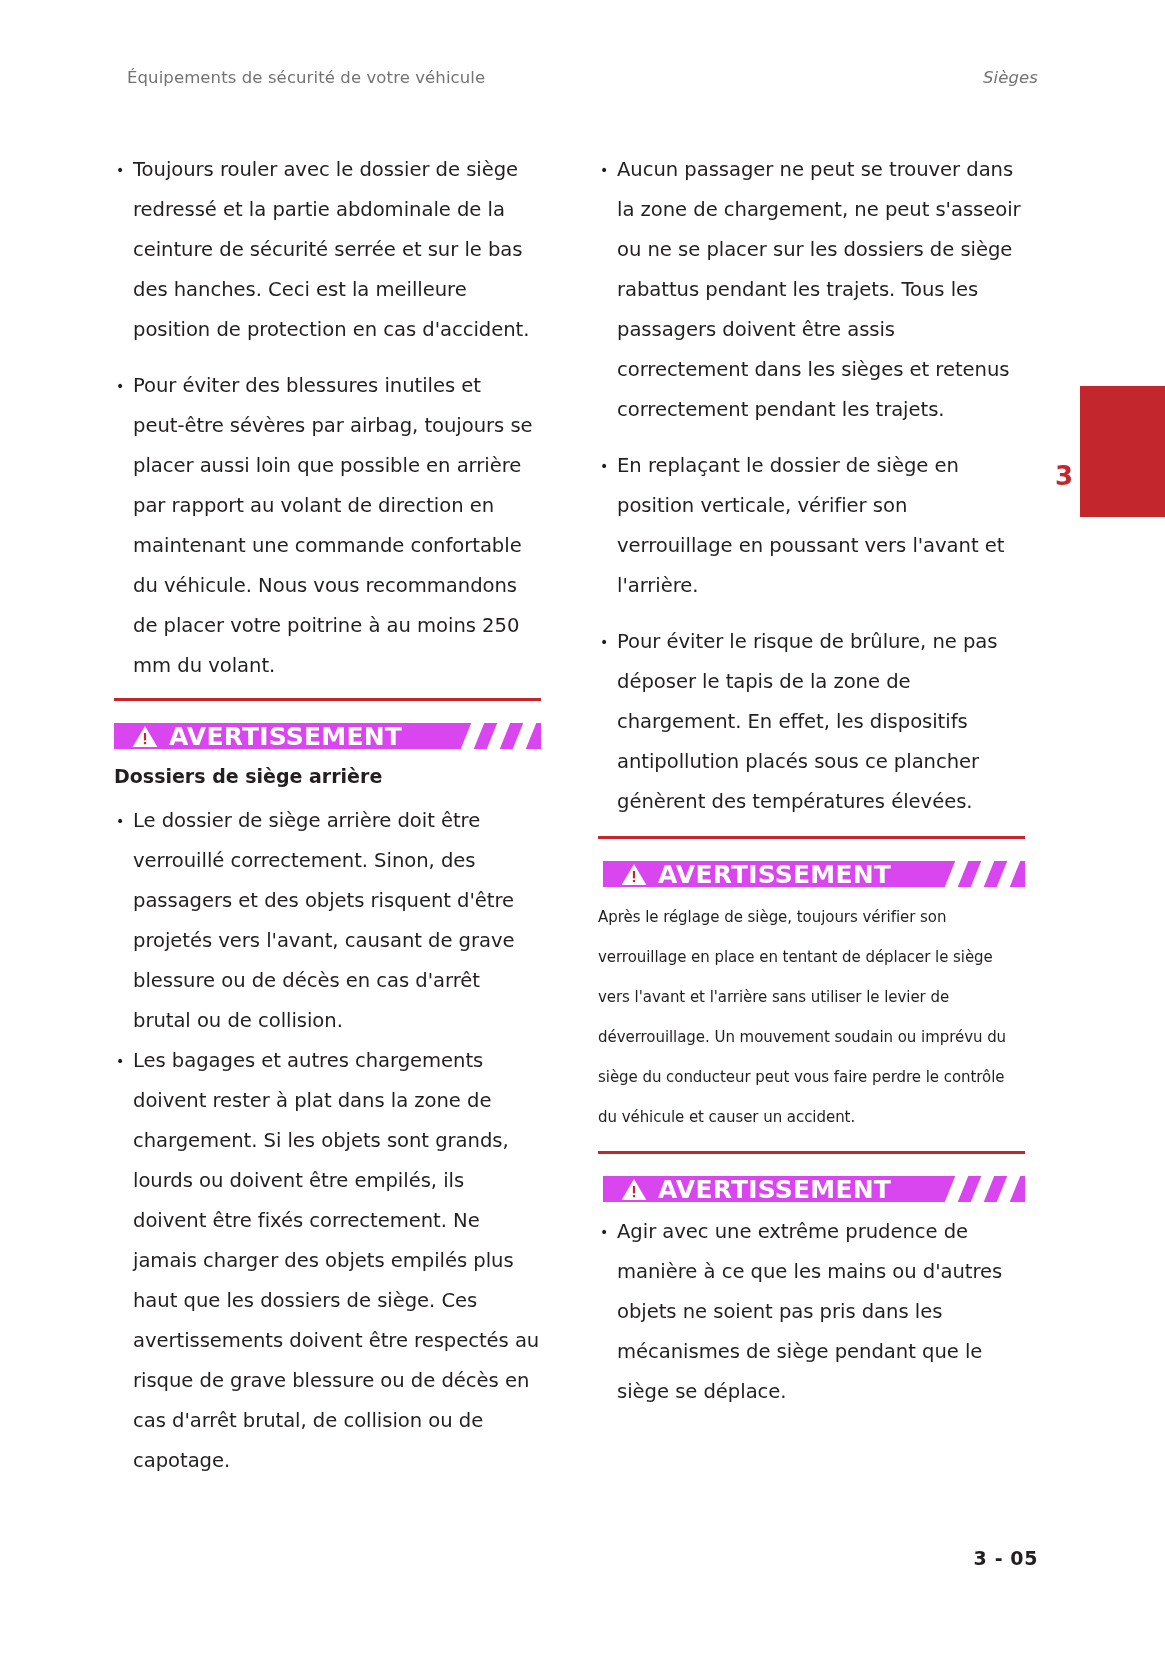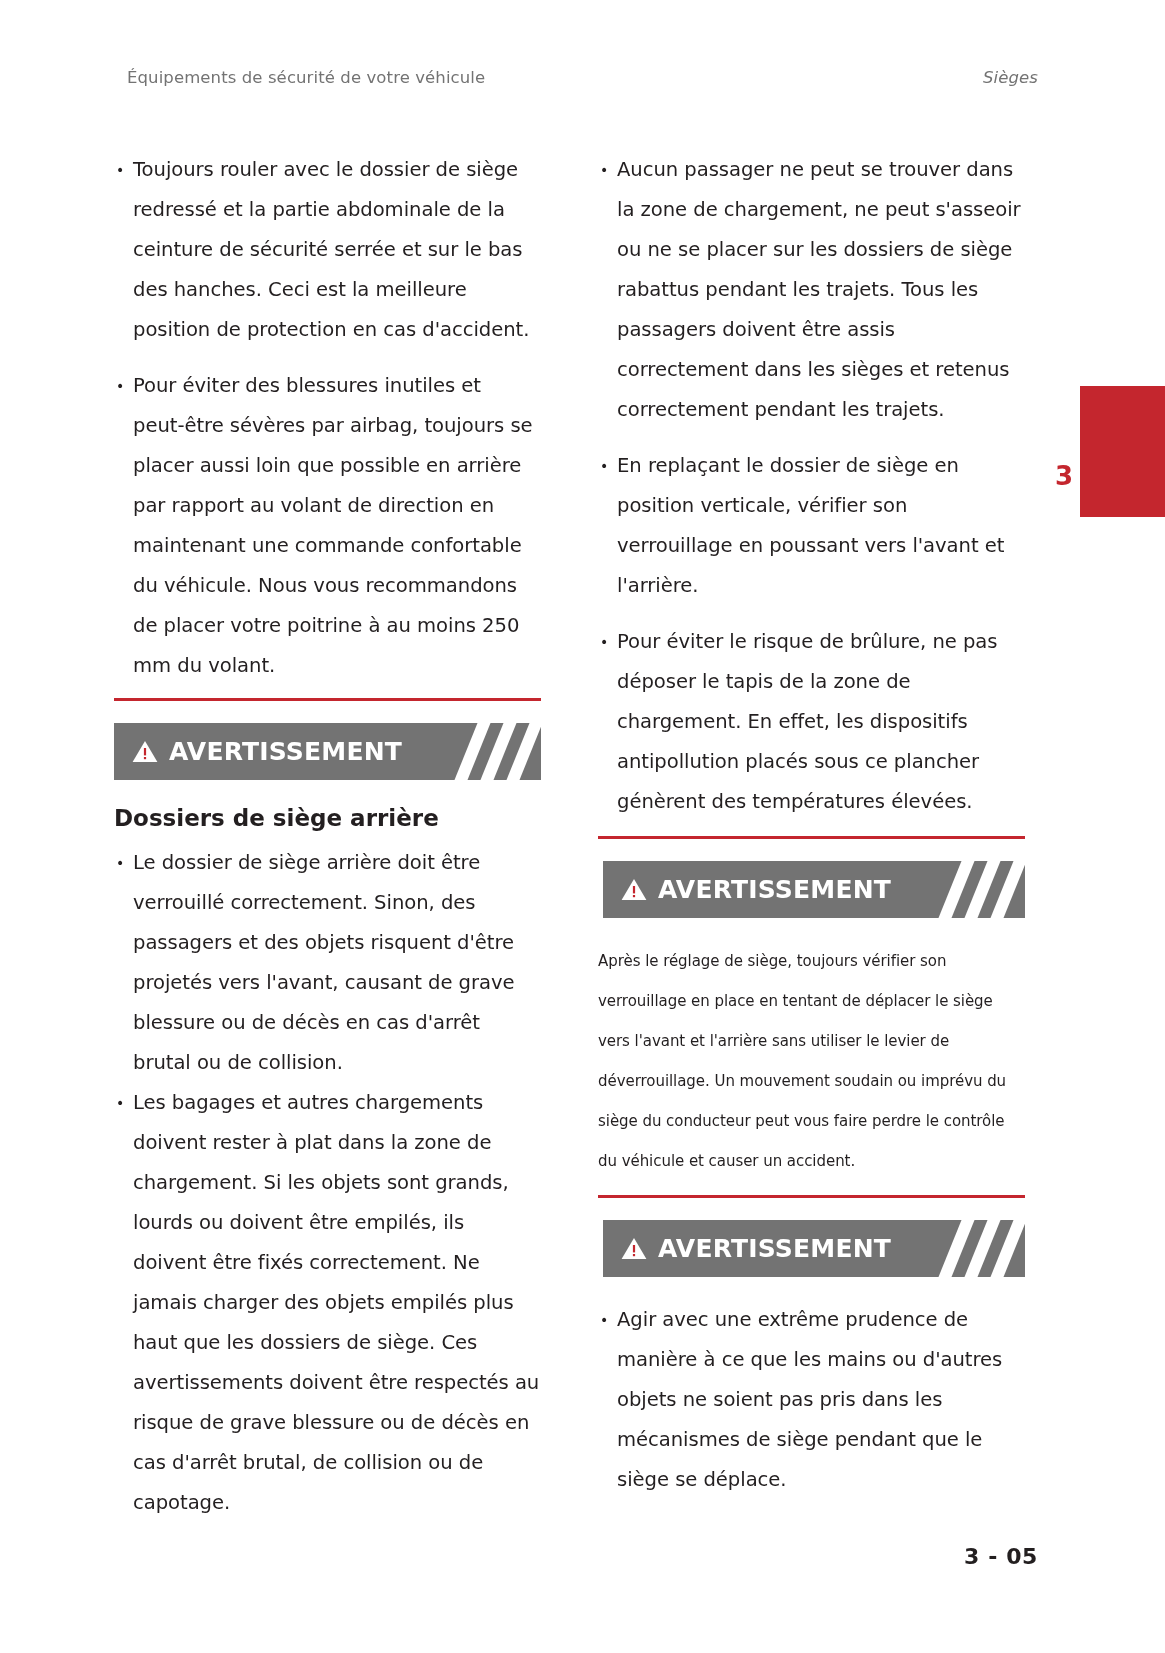--- a/index.html
+++ b/index.html
@@ -80,41 +80,41 @@
   p.para {
     margin: 0;
     font-size: 15px;
     line-height: 40px;
     color: #231f20;
     letter-spacing: -0.05px;
   }
 
   h3.subhead {
     margin: 12px 0 10px 0;
-    font-size: 23px;
+    font-size: 19px;
     font-weight: bold;
     line-height: 30px;
     color: #231f20;
   }
 
   
   .warn-rule {
     height: 3px;
     background: #c4262e;
     margin: 12px 0 22px 0;
     width: 100%;
   }
   .warn-banner {
     position: relative;
-    height: 57px;
-    background: #737373;
+    height: 26px;
+    background: #d946ef;
     display: flex;
     align-items: center;
     overflow: hidden;
-    margin-bottom: 23px;
+    margin-bottom: 10px;
   }
   .warn-banner .warn-tri {
     margin-left: 18px;
     margin-right: 11px;
     flex: 0 0 auto;
     display: block;
   }
   .warn-banner .warn-label {
     color: #ffffff;
     font-size: 25px;
@@ -167,21 +167,21 @@
     font-weight: bold;
     color: #c4262e;
     line-height: 1;
   }
 
   
   .folio {
     position: absolute;
     right: 127px;
     bottom: 84px;
-    font-size: 22px;
+    font-size: 19px;
     font-weight: bold;
     color: #231f20;
     letter-spacing: 0.6px;
   }
 </style>
 </head>
 <body>
 
 <div class="page">
 

